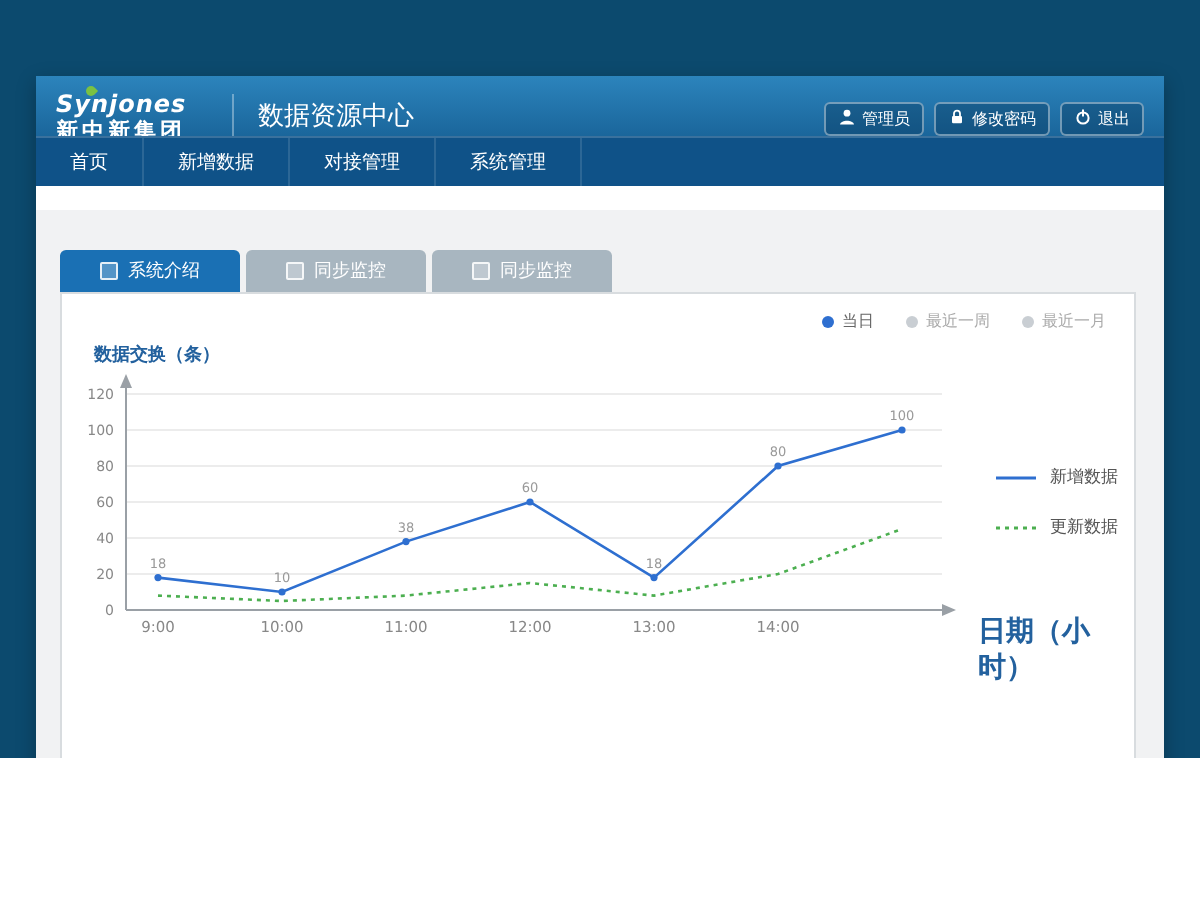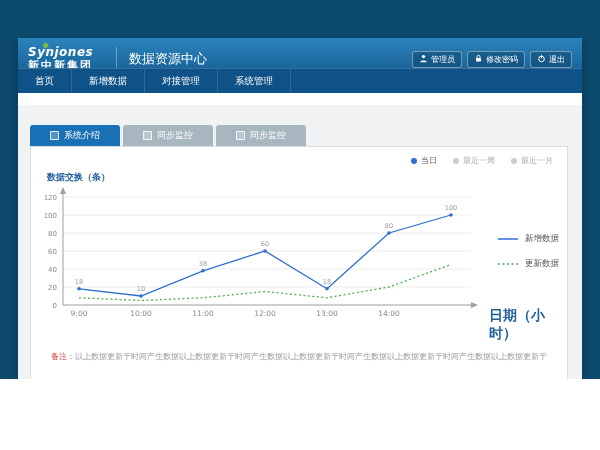--- a/index.html
+++ b/index.html
@@ -191,21 +191,18 @@
           <div class="series-row">
             <svg width="22" height="8">
               <line x1="1" y1="4" x2="21" y2="4" stroke="#4caf50" stroke-width="1.5" stroke-dasharray="2,2.5"></line>
             </svg>
             <span>更新数据</span>
           </div>
         </div>
 
         <div class="xlabel">日期（小时）</div>
 
-        <div class="note">
-          <span class="np">备注：</span><span>以上数据更新于时间产生数据以上数据更新于时间产生数据以上数据更新于时间产生数据以上数据更新于时间产生数据以上数据更新于</span>
-        </div>
 
       </div>
     </div>
 
   </div>
 </div>
 
 </body></html>

